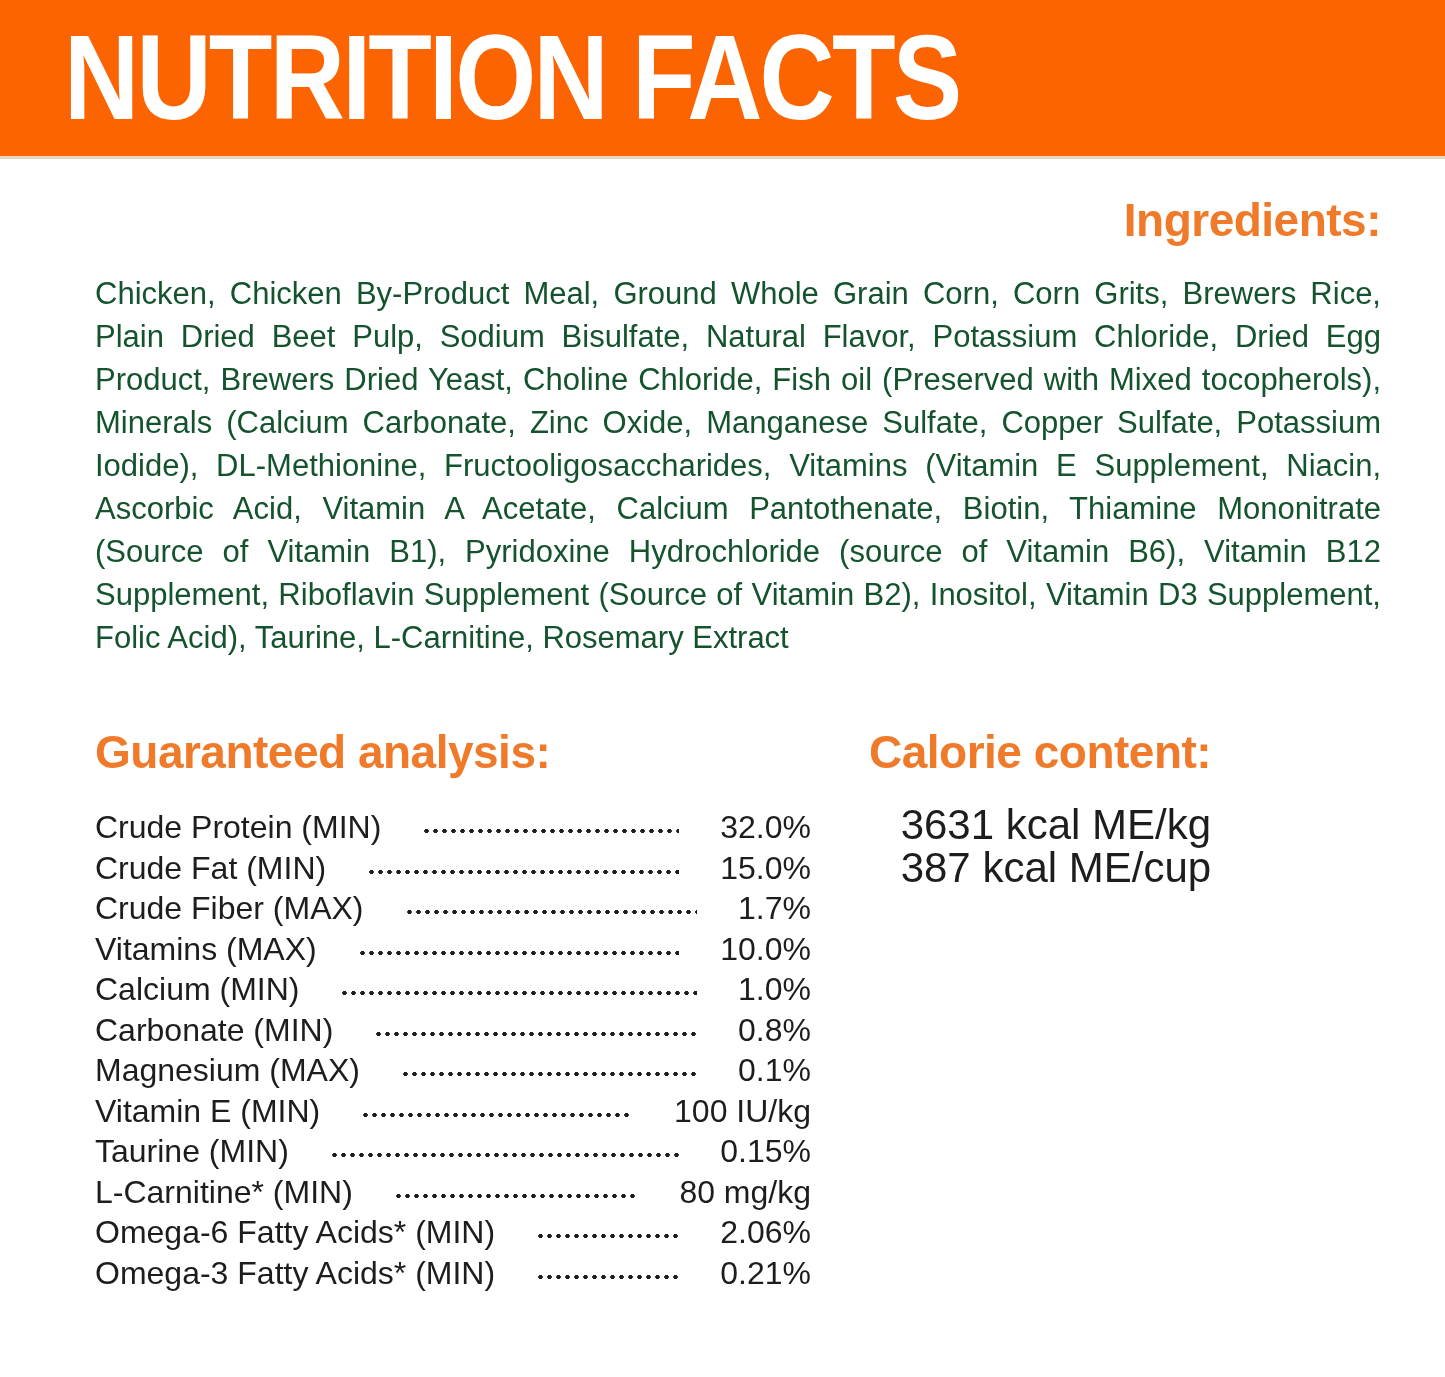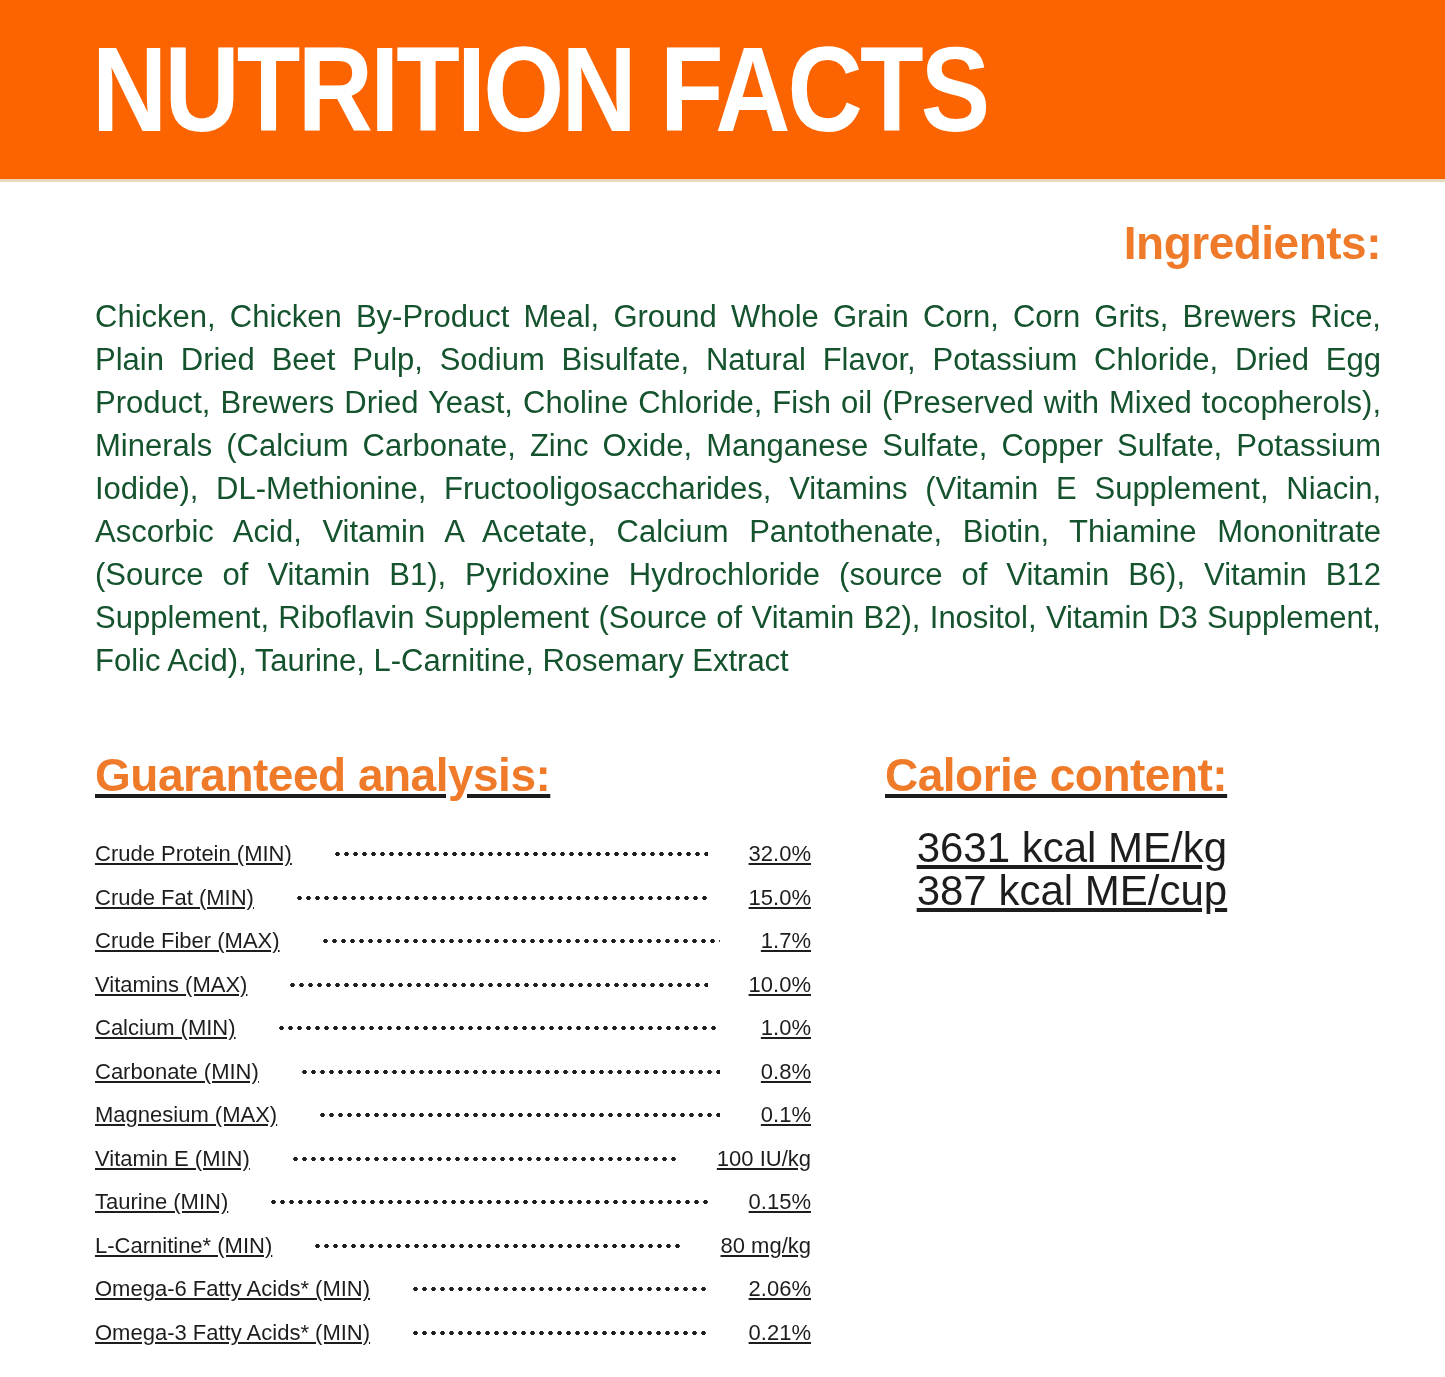--- a/index.html
+++ b/index.html
@@ -9,25 +9,25 @@
     height: 1377px;
     overflow: hidden;
     font-family: "Liberation Sans", sans-serif;
     color: #1d1d1d;
     position: relative;
   }
 
   
   .band {
     width: 100%;
-    height: 182px;
+    height: 159px;
     background: #fb6400;
     display: flex;
     align-items: center;
-    padding-left: 92px;
+    padding-left: 64px;
     border-bottom: 3px solid #e9d9bc;
   }
   .band h1 {
     color: #ffffff;
     font-size: 112px;
     font-weight: 700;
     letter-spacing: -3px;
     transform: scale(0.93, 1.08);
     transform-origin: left center;
     white-space: nowrap;
@@ -54,33 +54,32 @@
     line-height: 43px;
     text-align: justify;
     color: #14532d;
     width: 1286px;
   }
 
   
   .columns {
     display: flex;
     margin-top: 68px;
-    text-decoration: underline;
   }
   .col-left { width: 716px; }
-  .col-right { margin-left: 74px; }
+  .col-right { margin-left: 58px; }
 
   .ga-heading { margin-bottom: 30px; }
   .cal-heading { margin-bottom: 26px; }
 
   .ga-list { width: 716px; }
   .ga-row {
     display: flex;
     align-items: baseline;
-    font-size: 22px;
+    font-size: 32px;
     line-height: 39.5px;
     white-space: nowrap;
     gap: 36px;
   }
   .ga-label { flex: 0 0 auto; }
   .ga-leader {
     flex: 1 1 auto;
     height: 31px;
     margin: 0 5px;
     background-image: radial-gradient(circle, #1d1d1d 2px, transparent 2.4px);

